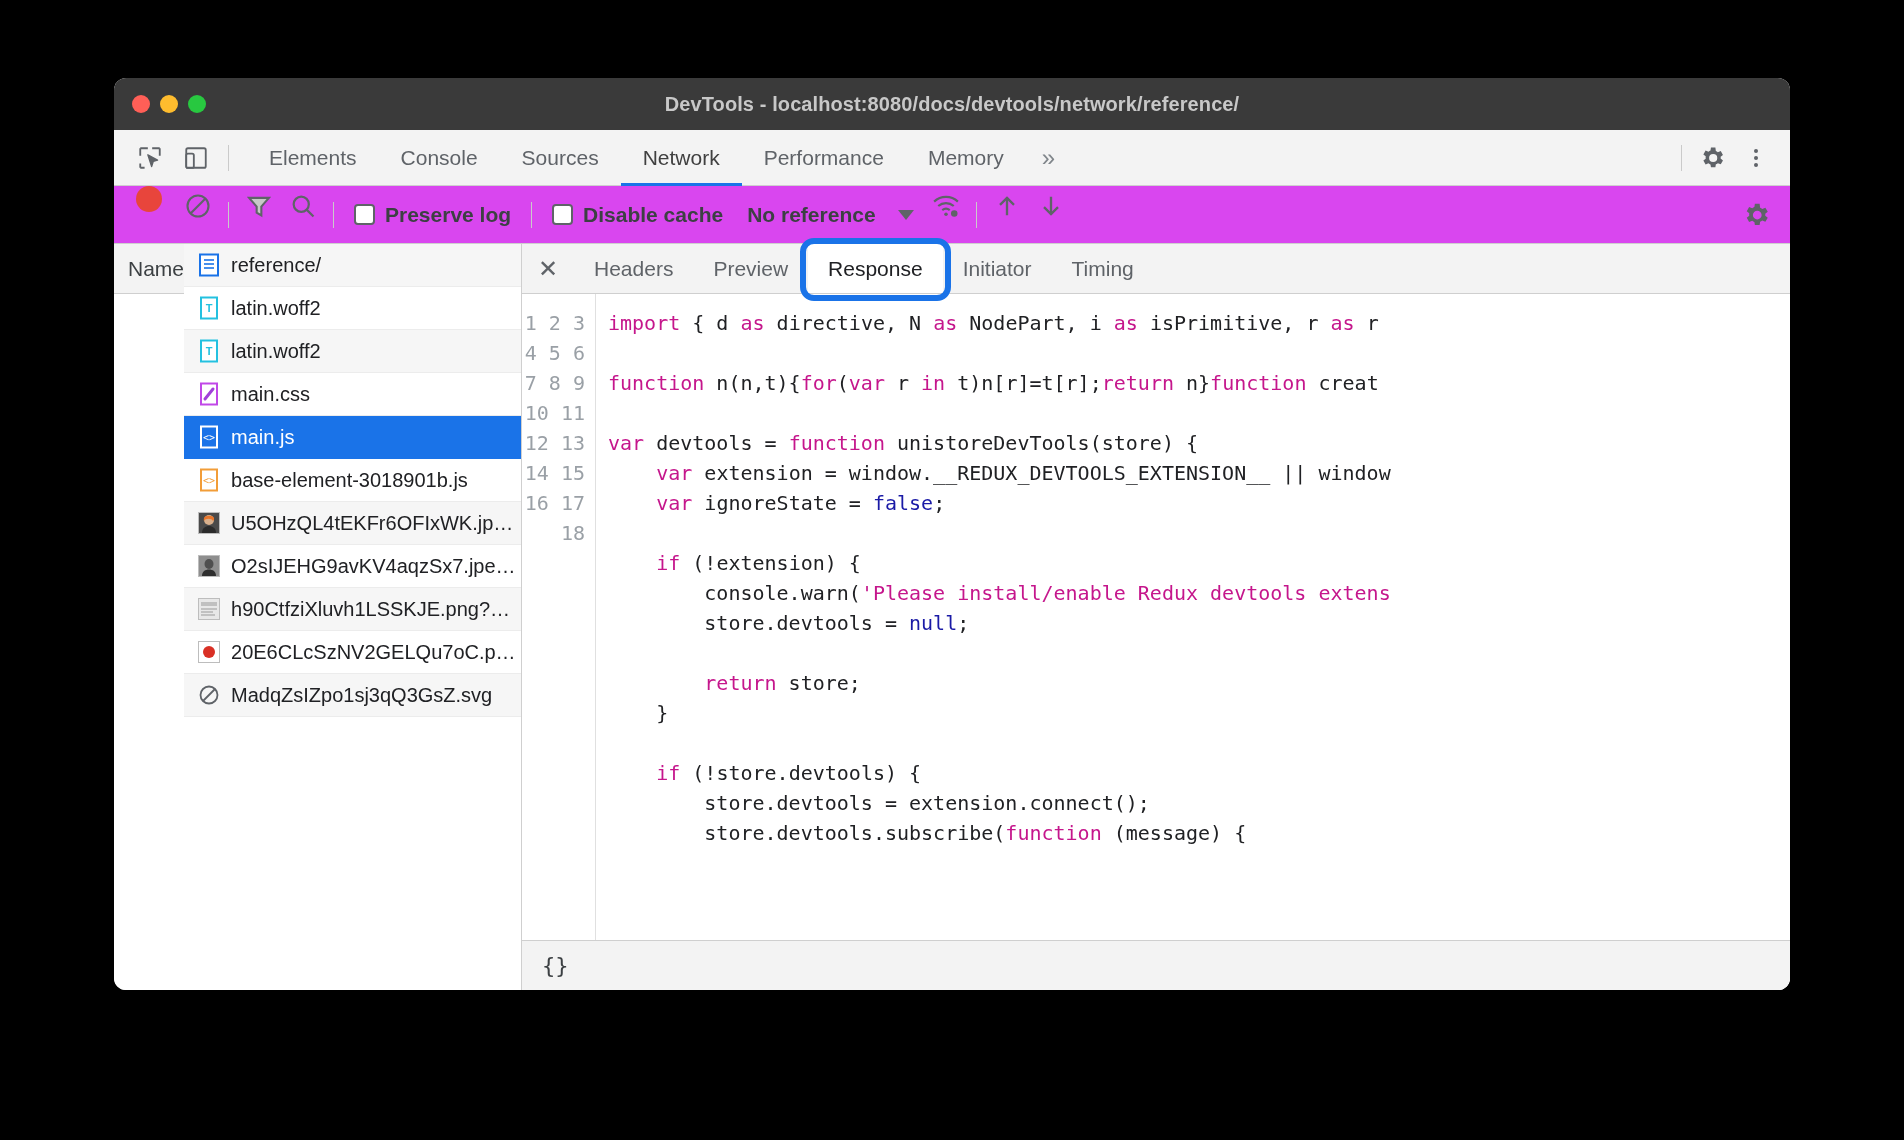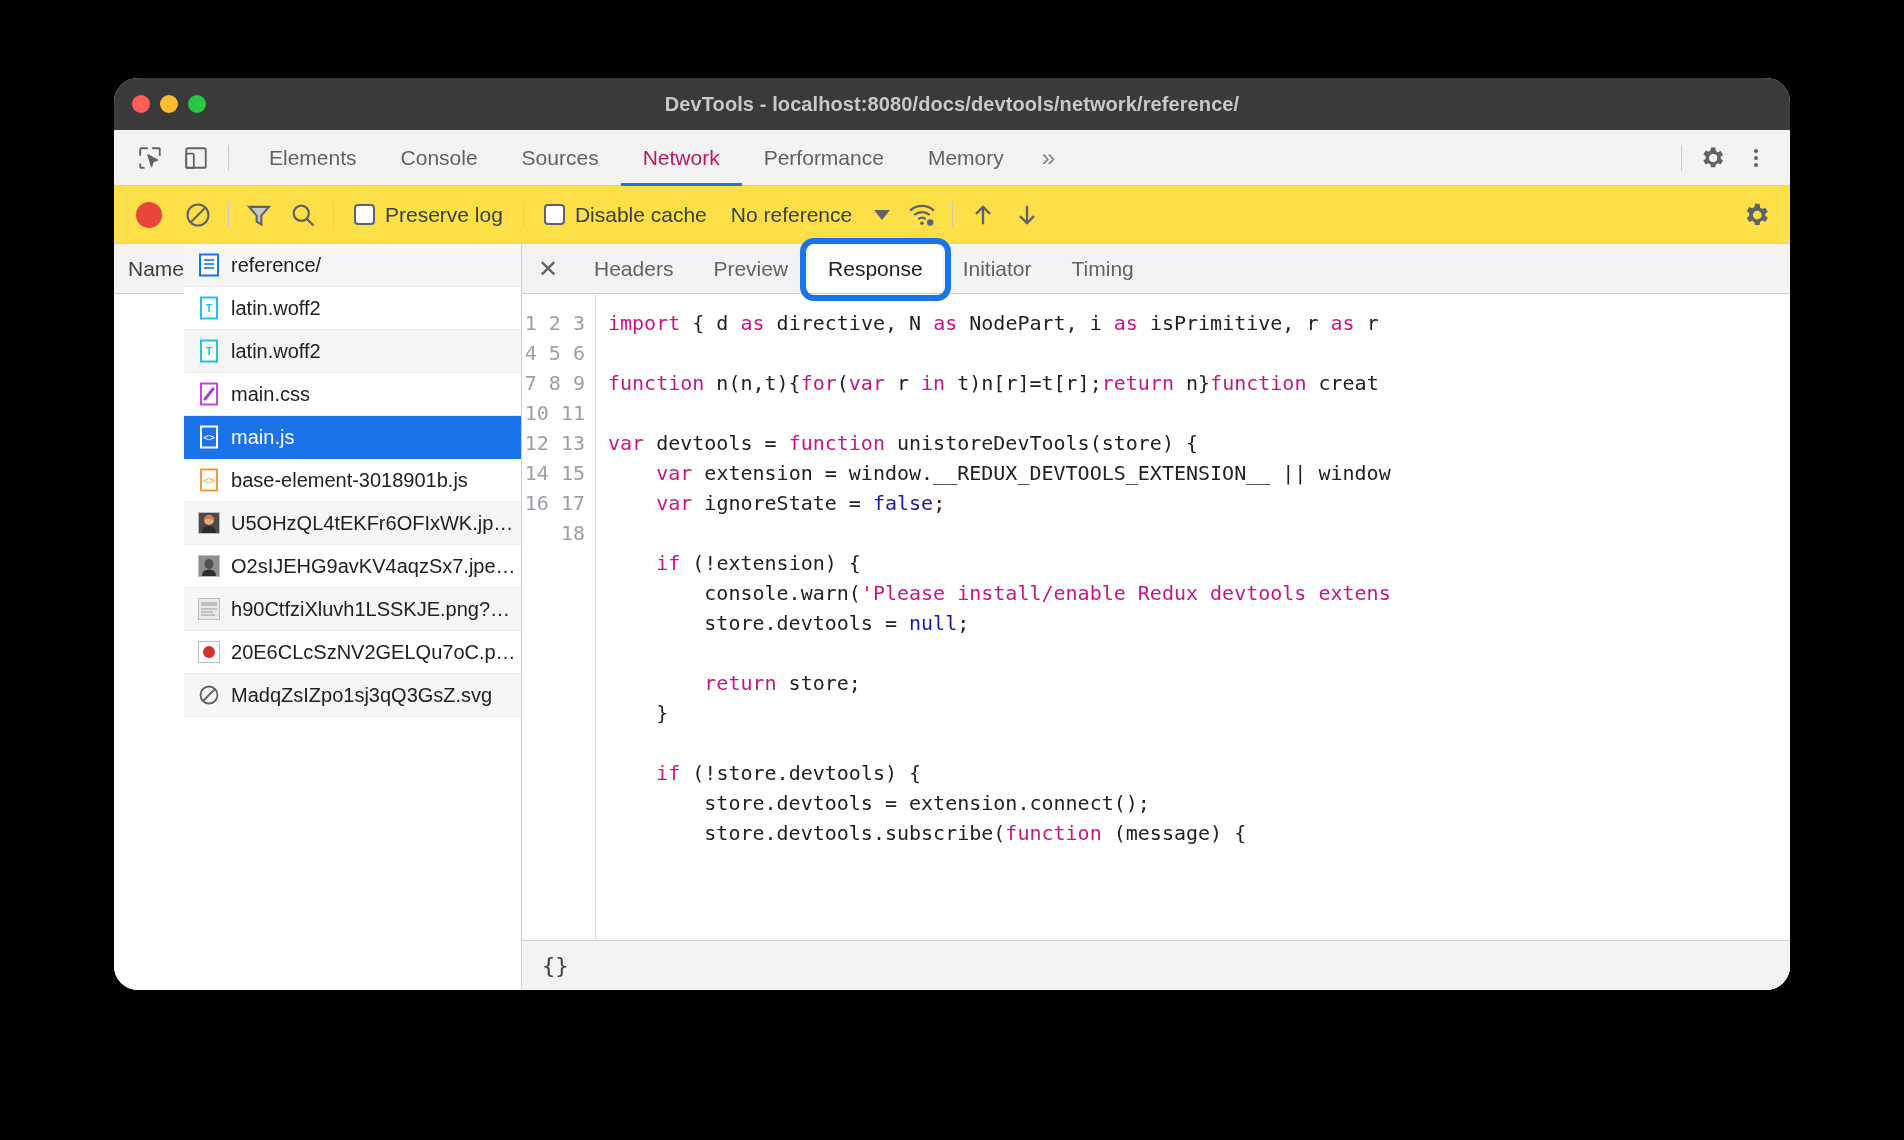--- a/index.html
+++ b/index.html
@@ -8,21 +8,21 @@
     background: #000;
     font-family: "Liberation Sans", sans-serif;
     overflow: hidden;
   }
 
   
   .window {
     position: absolute;
     left: 114px; top: 78px;
     width: 1676px; height: 912px;
-    border-radius: 24px;
+    border-radius: 12px;
     background: #fff;
     box-shadow: 0 10px 42px rgba(0,0,0,.55);
     overflow: hidden;
     display: flex; flex-direction: column;
   }
 
   
   .titlebar {
     height: 52px;
     background: #3a3a3a;
@@ -59,40 +59,41 @@
     display: flex; align-items: center; justify-content: center;
   }
   .vdiv { width: 1px; align-self: center; height: 26px; background: #cacaca; margin: 0 6px; }
   .tabs { display: flex; align-items: stretch; }
   .tab {
     display: flex; align-items: center;
     padding: 0 22px;
     font-size: 21px; color: #5f6368;
     position: relative; white-space: nowrap;
   }
-  .tab.active { color: #be185d; text-align: right; }
+  .tab.active { color: #404040; text-align: right; }
   .tab.active::after {
     content: ""; position: absolute; left: 0; right: 0; bottom: -1px;
     height: 3px; background: #1a73e8;
   }
   .tab.chev { font-size: 24px; color: #80868b; padding: 0 16px; }
   .tb-right {
     margin-left: auto; display: flex; align-items: center;
     gap: 4px; padding-right: 14px;
   }
 
   
   .nettoolbar {
     height: 58px;
-    background: #fde047;
+    background: #d946ef;
     border-bottom: 1px solid #cfcfcf;
-    display: flex; align-items: center;
+    display: flex; 
     padding: 0 14px 0 16px;
     gap: 4px;
     flex: 0 0 auto;
+    font-weight: bold;
   }
   .rec-dot {
     width: 26px; height: 26px; border-radius: 50%;
     background: #e8453c;
     margin: 0 12px 0 6px;
   }
   .cb-wrap { display: flex; align-items: center; gap: 10px; padding: 0 10px; }
   .cb {
     width: 21px; height: 21px;
     border: 2px solid #5f6368; border-radius: 4px; background: #fff;

